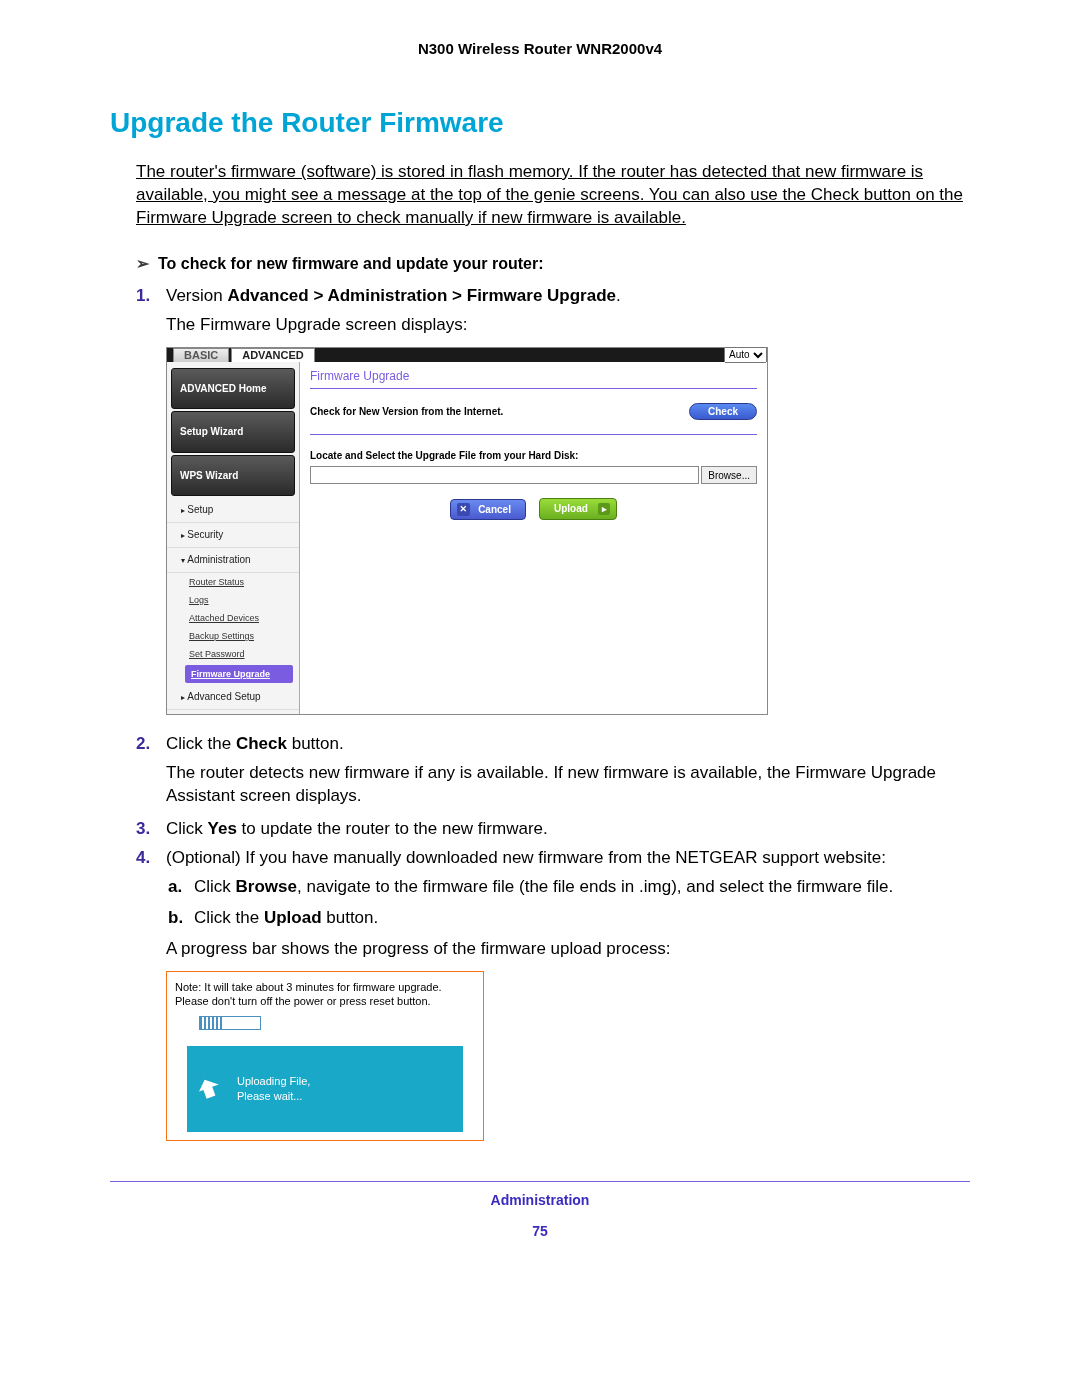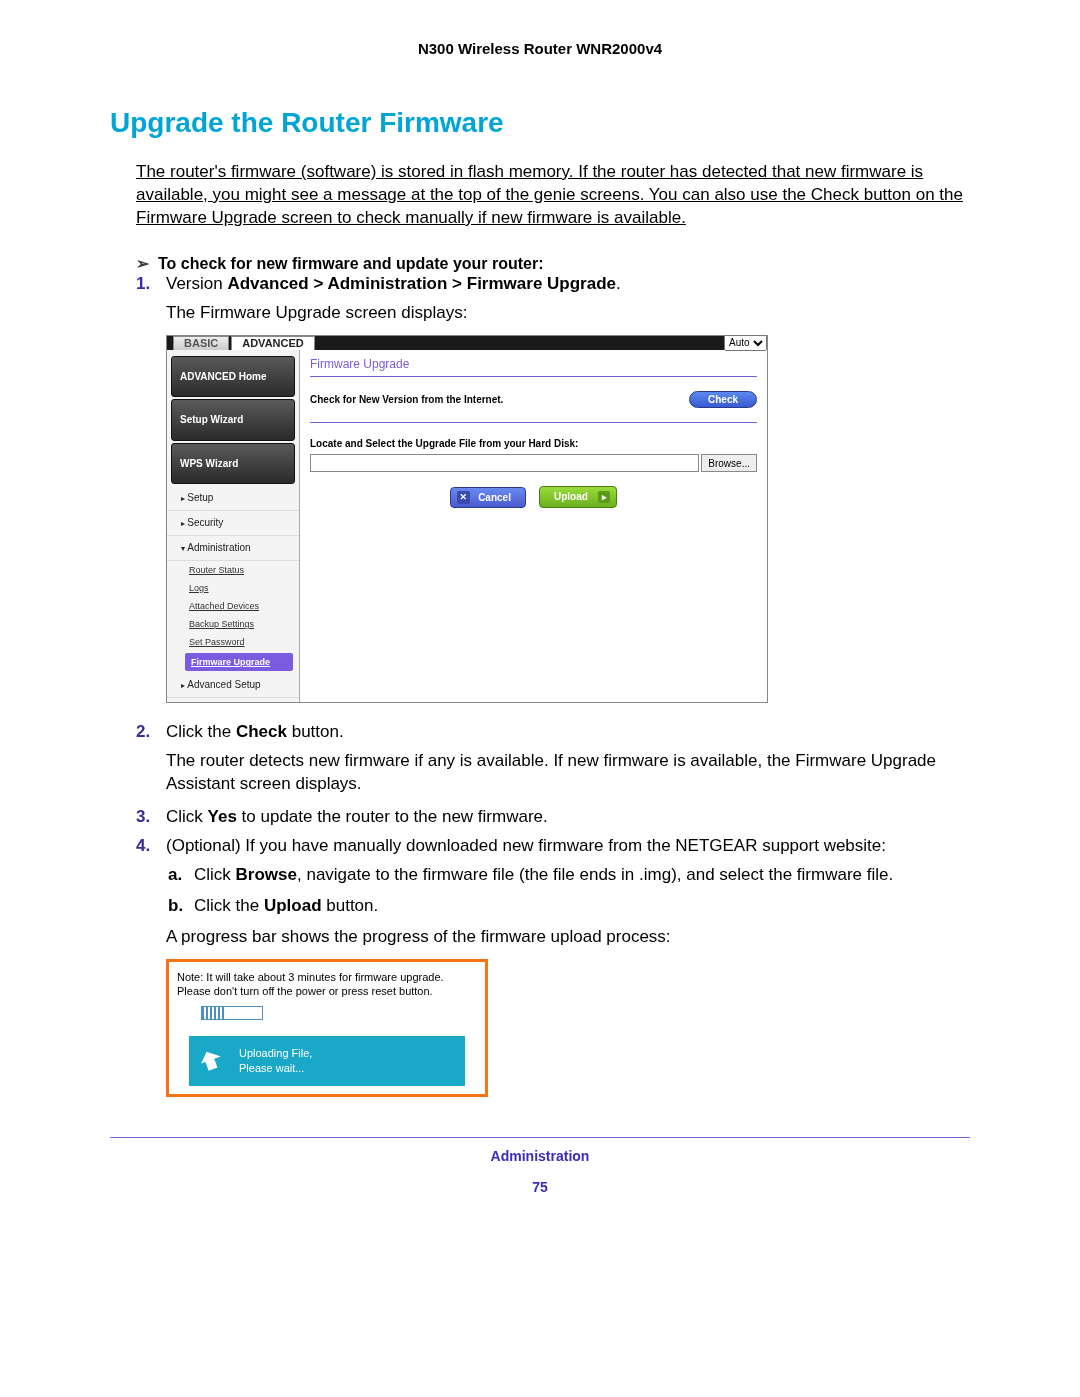--- a/index.html
+++ b/index.html
@@ -29,21 +29,21 @@
     font-size: 17px;
     line-height: 1.35;
     margin-left: 26px;
     margin-bottom: 24px;
     text-decoration: underline;
   }
   .procedure-header {
     font-size: 16px;
     font-weight: bold;
     margin-left: 26px;
-    margin-bottom: 0;
+    margin-bottom: 12px;
   }
   .tri {
     color: #3a3a3a;
     display: inline-block;
     width: 22px;
   }
   ol.main-steps {
     list-style: none;
     padding-left: 56px;
     margin: 0;
@@ -260,21 +260,21 @@
     position: relative;
     margin-bottom: 8px;
   }
   .sub-num {
     position: absolute;
     left: -26px;
     font-weight: bold;
   }
   
   .screenshot2 {
-    border: 3px solid #f97316;
+    border: 1px solid #f97316;
     width: 300px;
     padding: 8px;
     margin: 8px 0 18px 0;
     font-size: 11px;
     background: white;
   }
   .ss2-note { font-size: 11px; margin-bottom: 8px; line-height: 1.3; }
   .ss2-progress-wrap { text-align: left; margin: 0 0 12px 24px; }
   .ss2-progress {
     display: inline-block;
@@ -288,21 +288,21 @@
     position: absolute;
     left: 0; top: 0; bottom: 0;
     width: 40%;
     background: repeating-linear-gradient(90deg,#4a90c0 0,#4a90c0 2px,white 2px,white 4px);
   }
   .ss2-banner {
     background: #1aa8c8;
     color: white;
     display: flex;
     align-items: center;
-    padding: 10px 12px;
+    padding: 28px 12px;
     margin: 0 12px;
     font-size: 11px;
   }
   .ss2-icon {
     width: 28px;
     height: 28px;
     margin-right: 10px;
     position: relative;
   }
   .ss2-icon svg { width: 100%; height: 100%; }

